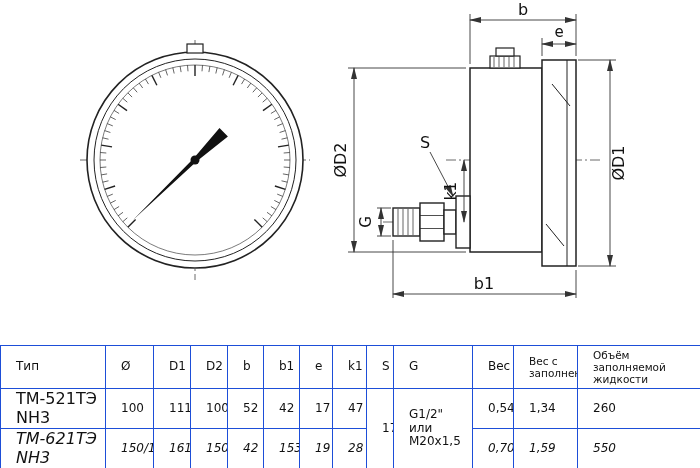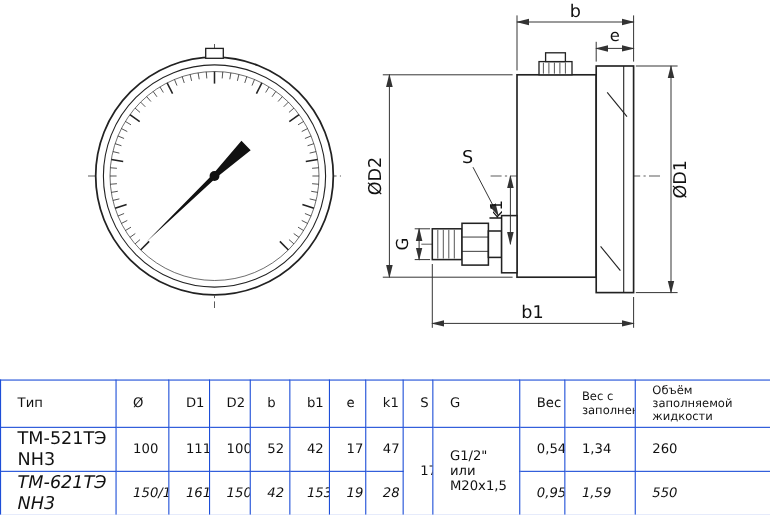--- a/index.html
+++ b/index.html
@@ -259,19 +259,19 @@
     </tr>
     <tr style="height:40px;font-style:italic;">
       <td class="typecell">ТМ-621ТЭ NH3</td>
       <td>150/160*</td>
       <td>161</td>
       <td>150</td>
       <td>42</td>
       <td>153</td>
       <td>19</td>
       <td>28</td>
-      <td>0,95</td>
+      <td>0,70</td>
       <td>1,59</td>
       <td>550</td>
     </tr>
   </tbody>
     </table>
 </div>
 
 </body></html>

